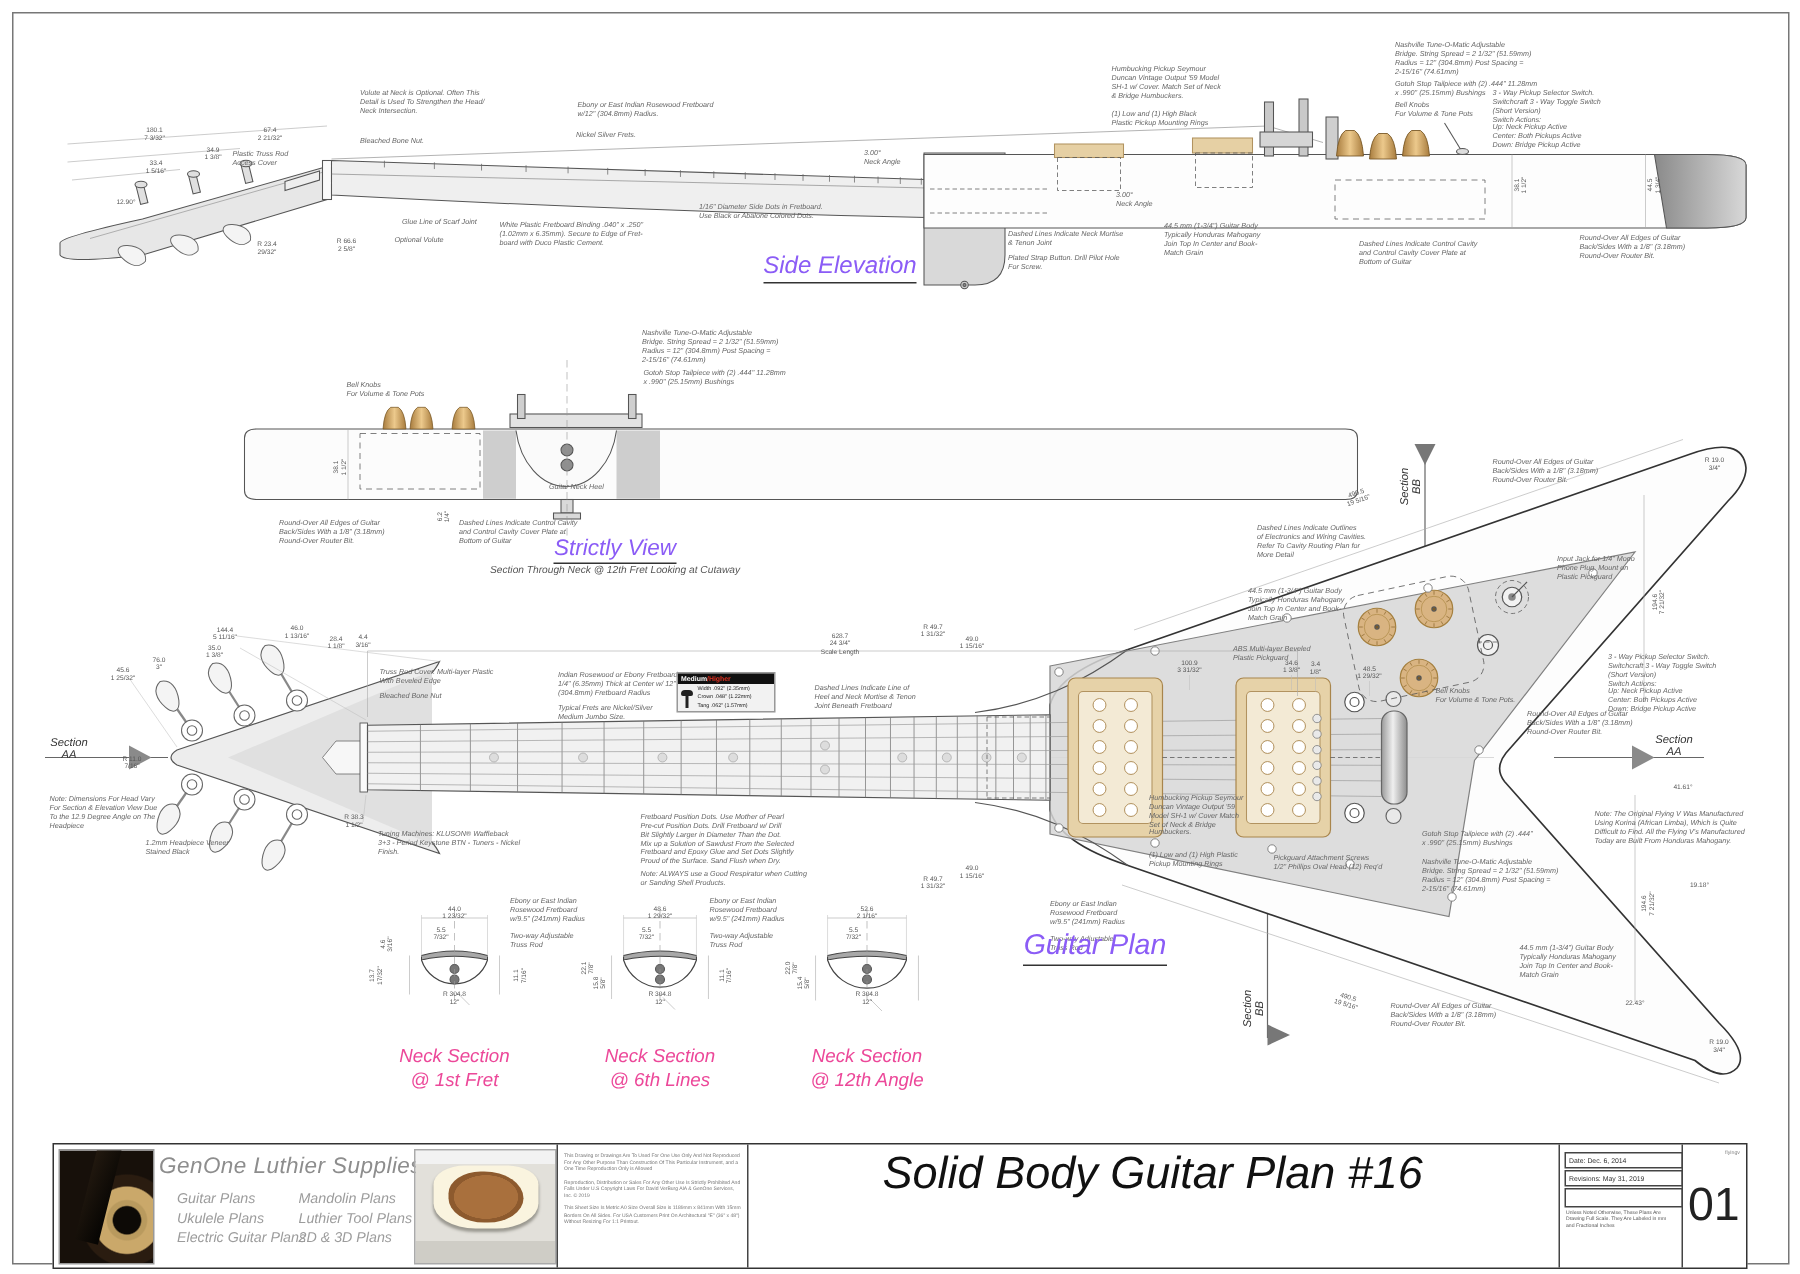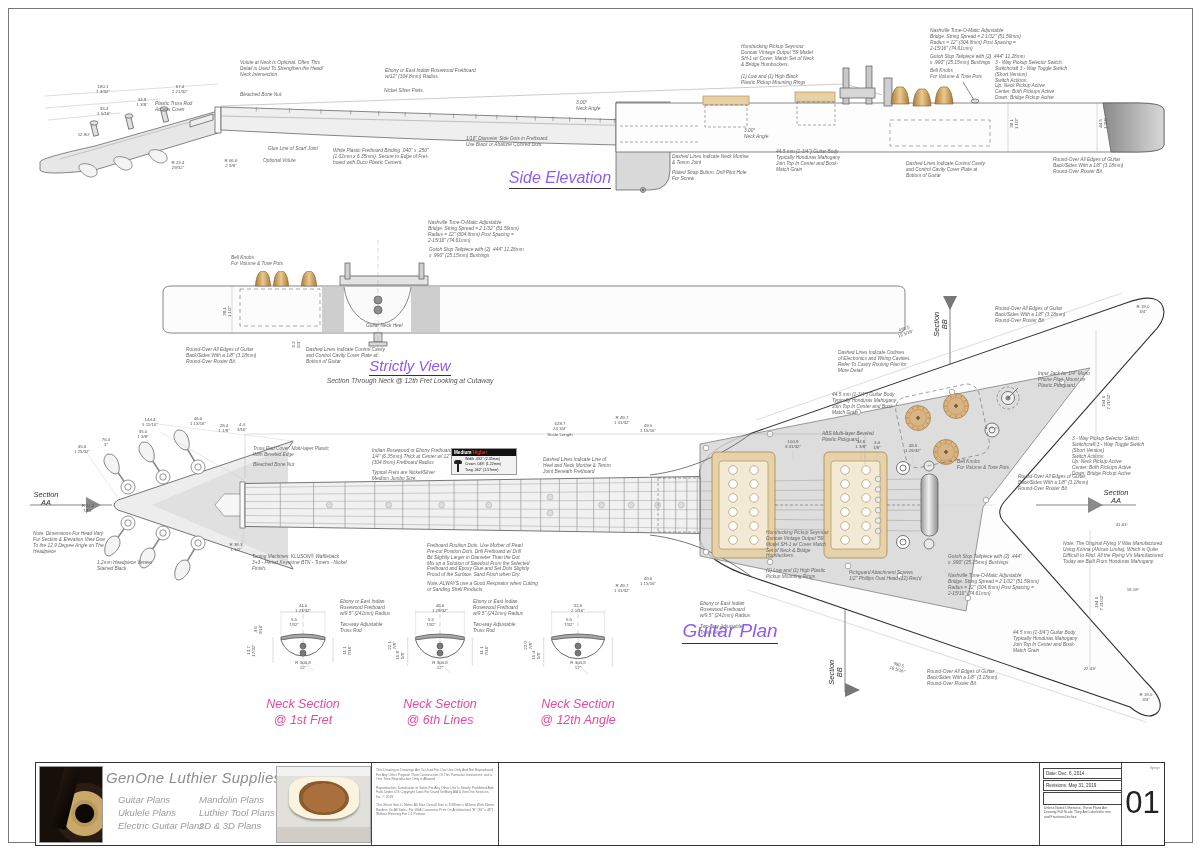--- a/index.html
+++ b/index.html
@@ -782,20 +782,21 @@
 2D &amp; 3D Plans</div>
     <div id="photo2"></div>
     <div class="tb-div" style="left:335px;"></div>
     <div id="legal">
       <p>This Drawing or Drawings Are To Used For One Use Only And Not Reproduced For Any Other Purpose Than Construction Of This Particular Instrument, and a One Time Reproduction Only is Allowed</p>
       <p>Reproduction, Distribution or Sales For Any Other Use Is Strictly Prohibited And Falls Under U.S Copyright Laws For David VerBurg AIA &amp; GenOne Services, Inc. © 2019</p>
       <p>This Sheet Size Is Metric A0 Size Overall Size is 1189mm x 841mm With 15mm Borders On All Sides. For USA Customers Print On Architectural "E" (36" x 48") Without Resizing For 1:1 Printout.</p>
     </div>
     <div class="tb-div" style="left:462px;"></div>
     <div id="maincell">
+      <div id="plantitle">Solid Body Guitar Plan #16</div>
     </div>
     <div class="tb-div" style="left:1003px;"></div>
     <div id="infocell">
       <div class="ibox" id="ib-date">Date: Dec. 6, 2014</div>
       <div class="ibox" id="ib-rev">Revisions: May 31, 2019</div>
       <div class="ibox" id="ib-blank"></div>
       <div id="ib-note">Unless Noted Otherwise, These Plans Are Drawing Full Scale. They Are Labeled in mm and Fractional Inches</div>
     </div>
     <div class="tb-div" style="left:1085px;"></div>
     <div id="pagecell">

